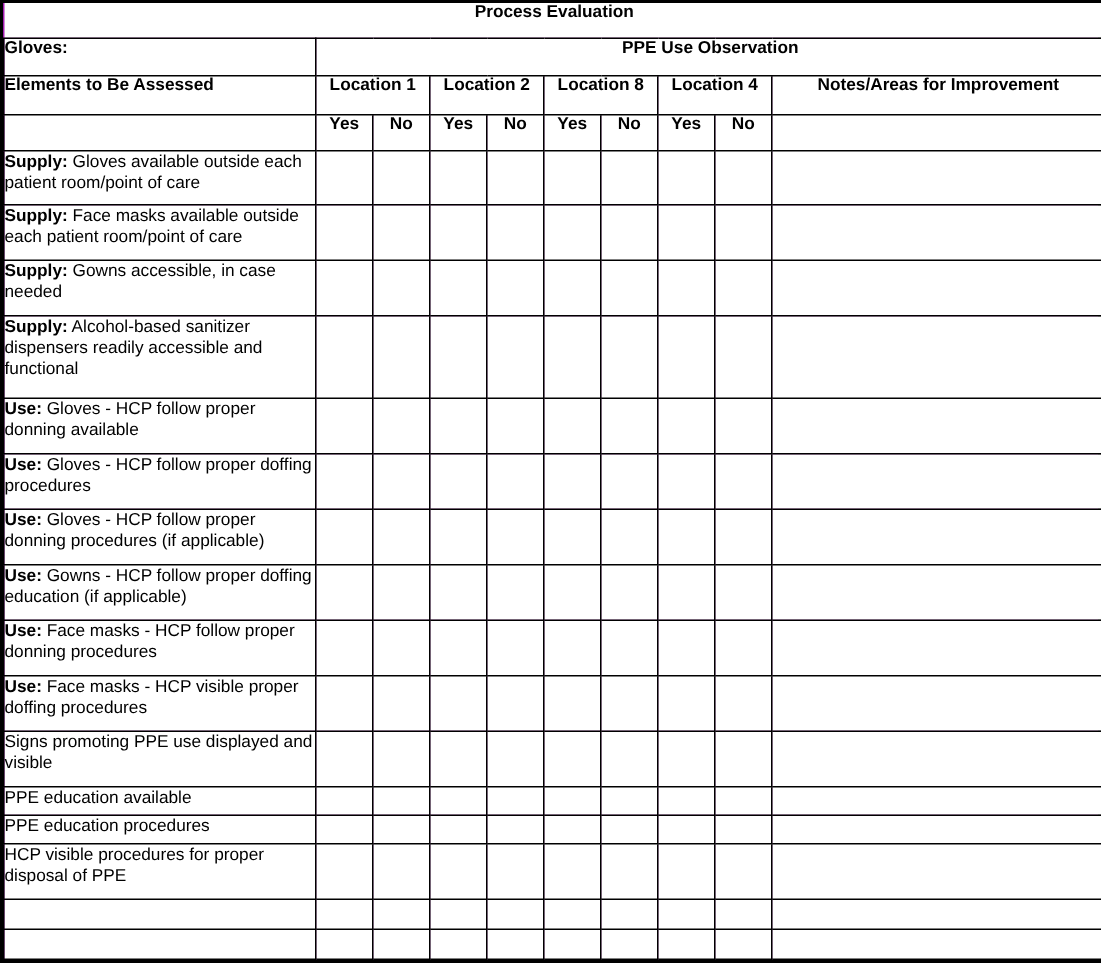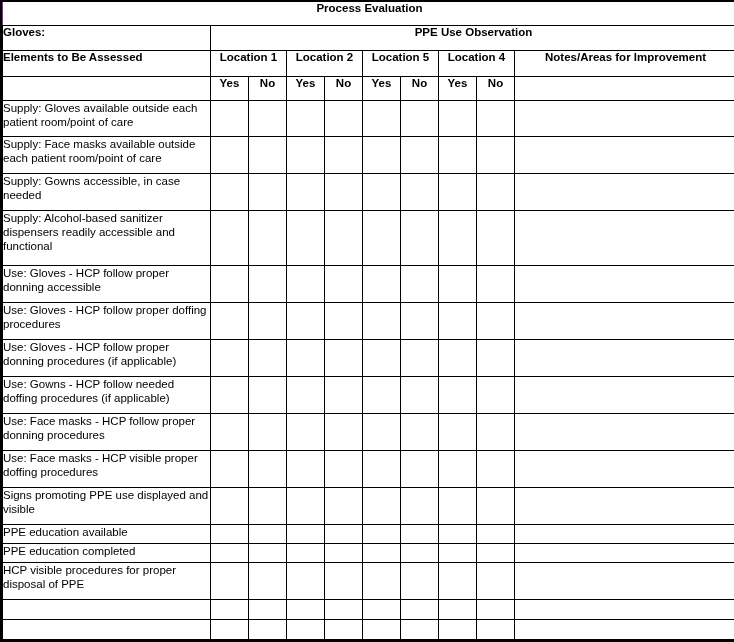--- a/index.html
+++ b/index.html
@@ -68,21 +68,21 @@
     font-size: 11px;
     text-align: center;
   }
   td.elem {
     padding: 3px 4px 3px 5px;
     line-height: 14px;
     font-size: 11.5px;
     vertical-align: top;
   }
   td.elem b {
-    font-weight: normal;
+    font-weight: bold;
   }
   td.mark {
     background: #ffffff;
   }
   .col-elem { width: 208px; }
   .col-yn   { width: 38px; }
   .col-notes{ width: 222px; }
   .blank-row td { height: 19px; }
 </style>
 </head>
@@ -107,21 +107,21 @@
         <td class="hdr-title" colspan="10">Process Evaluation</td>
       </tr>
       <tr class="hdr-row2">
         <td class="hdr-blue hdr-left">Gloves:</td>
         <td class="hdr-blue center" colspan="9">PPE Use Observation</td>
       </tr>
       <tr class="hdr-row3">
         <td class="hdr-blue hdr-left">Elements to Be Assessed</td>
         <td class="hdr-blue center" colspan="2">Location 1</td>
         <td class="hdr-blue center" colspan="2">Location 2</td>
-        <td class="hdr-blue center" colspan="2">Location 5</td>
+        <td class="hdr-blue center" colspan="2">Location 8</td>
         <td class="hdr-blue center" colspan="2">Location 4</td>
         <td class="hdr-blue center">Notes/Areas for Improvement</td>
       </tr>
       <tr class="hdr-row4">
         <td class="hdr-blue"></td>
         <td class="hdr-blue">Yes</td>
         <td class="hdr-blue">No</td>
         <td class="hdr-blue">Yes</td>
         <td class="hdr-blue">No</td>
         <td class="hdr-blue">Yes</td>
@@ -174,21 +174,21 @@
           <td class="mark"></td>
           <td class="mark"></td>
           <td class="mark"></td>
           <td class="mark"></td>
           <td class="mark"></td>
           <td class="mark"></td>
           <td class="mark"></td>
           <td class="mark"></td>
         </tr>
         <tr>
-          <td class="elem"><b>Use:</b><span> Gloves - HCP follow proper donning accessible</span></td>
+          <td class="elem"><b>Use:</b><span> Gloves - HCP follow proper donning available</span></td>
           <td class="mark"></td>
           <td class="mark"></td>
           <td class="mark"></td>
           <td class="mark"></td>
           <td class="mark"></td>
           <td class="mark"></td>
           <td class="mark"></td>
           <td class="mark"></td>
           <td class="mark"></td>
         </tr>
@@ -210,21 +210,21 @@
           <td class="mark"></td>
           <td class="mark"></td>
           <td class="mark"></td>
           <td class="mark"></td>
           <td class="mark"></td>
           <td class="mark"></td>
           <td class="mark"></td>
           <td class="mark"></td>
         </tr>
         <tr>
-          <td class="elem"><b>Use:</b><span> Gowns - HCP follow needed doffing procedures (if applicable)</span></td>
+          <td class="elem"><b>Use:</b><span> Gowns - HCP follow proper doffing education (if applicable)</span></td>
           <td class="mark"></td>
           <td class="mark"></td>
           <td class="mark"></td>
           <td class="mark"></td>
           <td class="mark"></td>
           <td class="mark"></td>
           <td class="mark"></td>
           <td class="mark"></td>
           <td class="mark"></td>
         </tr>
@@ -270,21 +270,21 @@
           <td class="mark"></td>
           <td class="mark"></td>
           <td class="mark"></td>
           <td class="mark"></td>
           <td class="mark"></td>
           <td class="mark"></td>
           <td class="mark"></td>
           <td class="mark"></td>
         </tr>
         <tr>
-          <td class="elem"><span>PPE education completed</span></td>
+          <td class="elem"><span>PPE education procedures</span></td>
           <td class="mark"></td>
           <td class="mark"></td>
           <td class="mark"></td>
           <td class="mark"></td>
           <td class="mark"></td>
           <td class="mark"></td>
           <td class="mark"></td>
           <td class="mark"></td>
           <td class="mark"></td>
         </tr>

